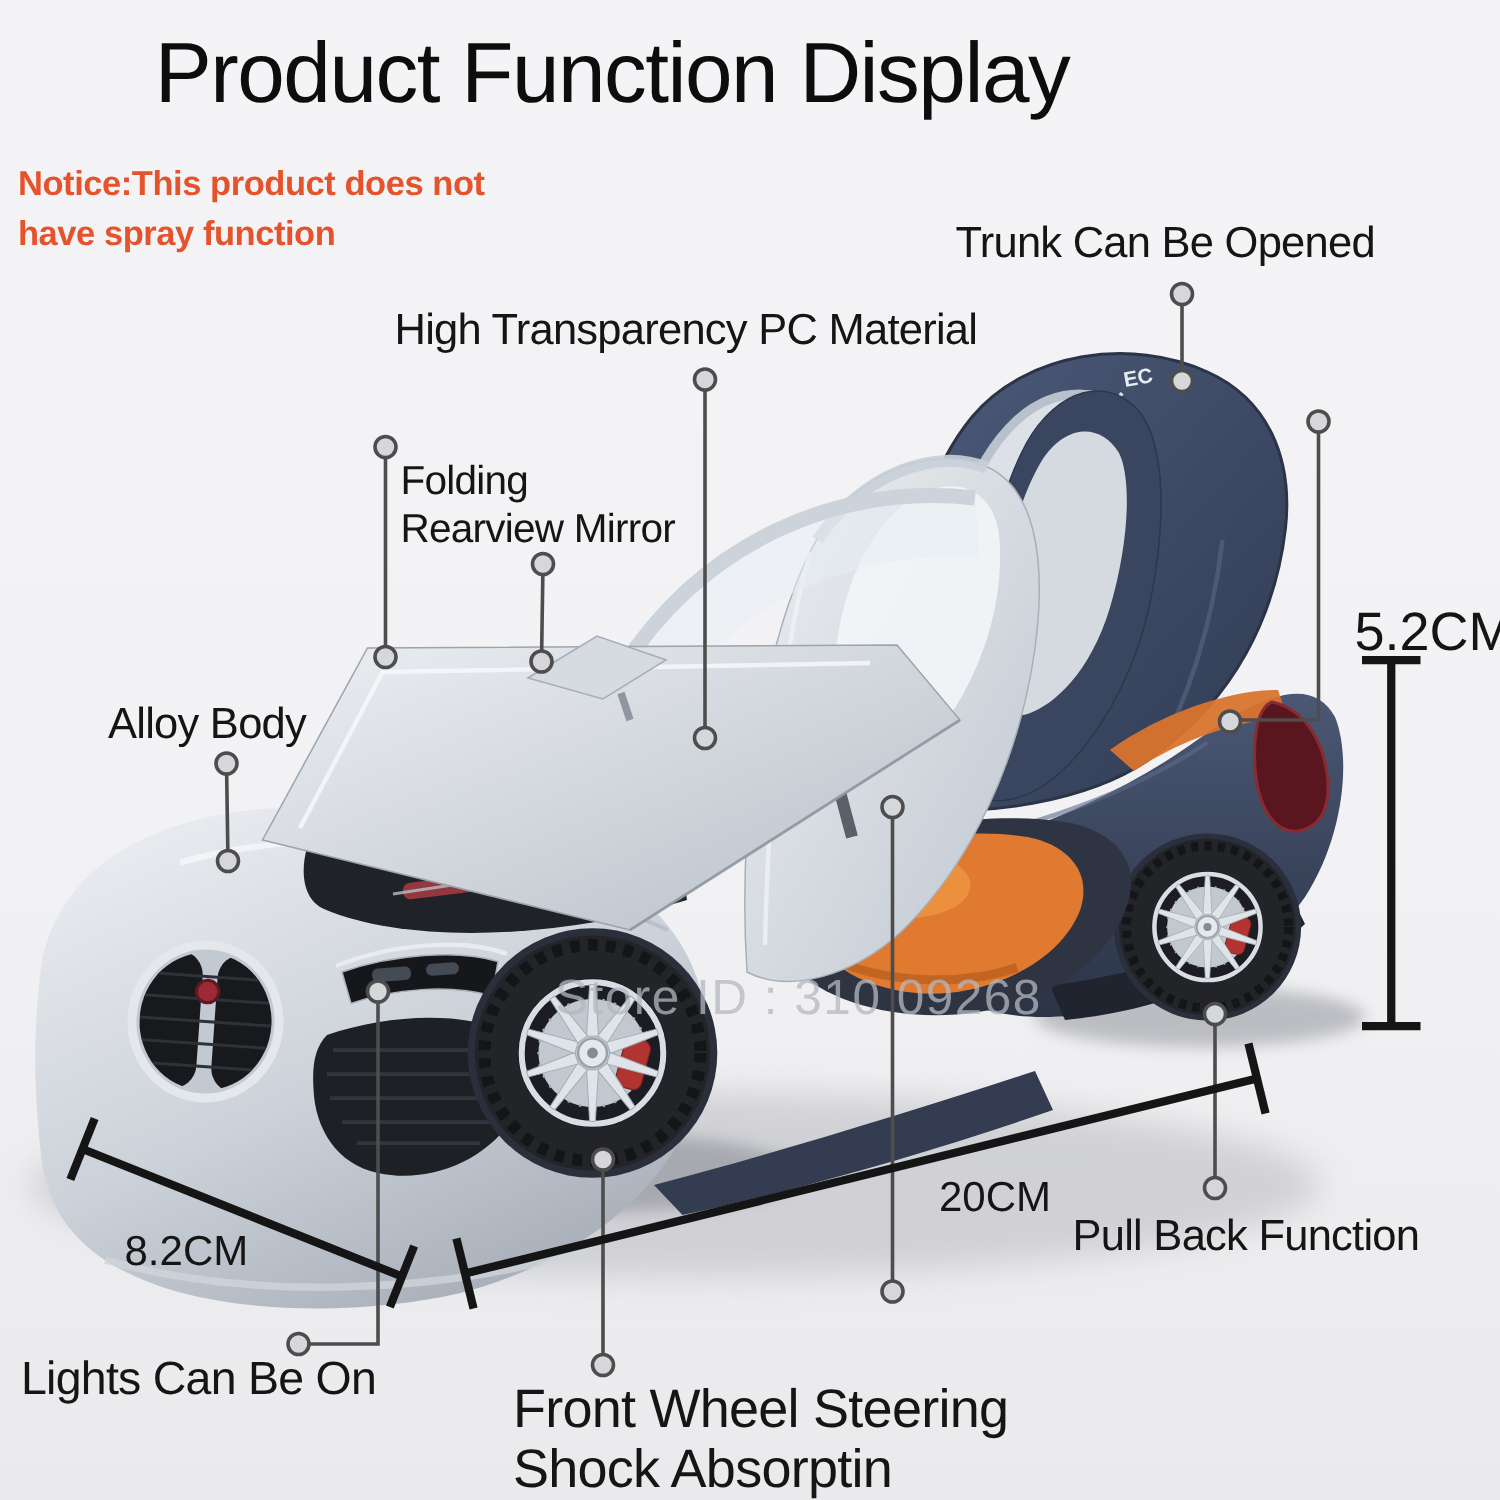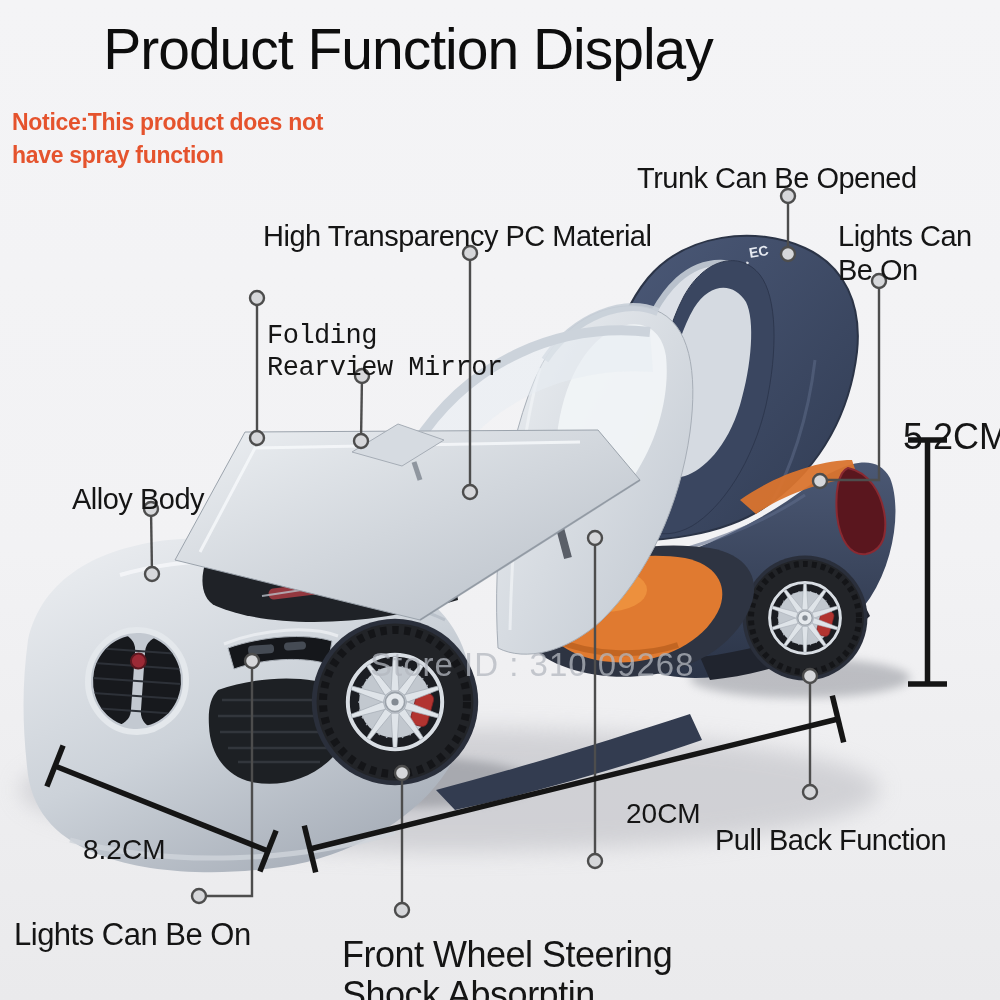--- a/index.html
+++ b/index.html
@@ -2,30 +2,30 @@
 <html><head>
 <meta charset="utf-8">
 <style>
   html,body{margin:0;padding:0;background:#dcdcde;}
   .stage{
     position:relative;width:1000px;height:1000px;overflow:hidden;
     background:linear-gradient(180deg,#f4f4f6 0%,#f2f2f4 55%,#eaeaec 100%);
     font-family:"Liberation Sans",sans-serif;color:#151515;
   }
   svg{position:absolute;left:0;top:0;}
-  .lbl{position:absolute;white-space:pre-line;line-height:1.17;letter-spacing:-0.5px;color:#151515;margin-top:16px;}
+  .lbl{position:absolute;white-space:pre-line;line-height:1.17;letter-spacing:-0.5px;color:#151515;}
   .title{
     position:absolute;left:0;top:16px;width:816px;text-align:center;
     font-size:57px;font-weight:500;letter-spacing:-1px;color:#0d0d0d;
   }
   .notice{
     position:absolute;left:12px;top:106px;font-size:23px;font-weight:700;
     line-height:1.42;white-space:pre-line;color:#e5532d;letter-spacing:-0.3px;
   }
-  .fs29{font-size:29px;} .fs28{font-size:28px;} .fs27{font-size:27px;font-family:Liberation Mono, monospace;}
+  .fs29{font-size:29px;} .fs28{font-size:28px;} .fs27{font-size:27px;}
   .fs30{font-size:36px;} .fs31{font-size:31px;}
 </style>
 </head>
 <body>
 
 <div class="stage">
 
   <svg width="1000" height="1000" viewBox="0 0 1000 1000">
     <defs>
       <linearGradient id="gBody" x1="0" y1="0" x2="0.6" y2="1">
@@ -271,22 +271,20 @@
       </g>
     </g>
   </svg>
 
   <div class="title">Product Function Display</div>
   <div class="notice">Notice:This product does not
 have spray function</div>
 
   <div class="lbl fs29" style="left:637px;top:146px;">Trunk Can Be Opened</div>
   <div class="lbl fs29" style="left:263px;top:204px;text-align:right;">High Transparency PC Material</div>
-  <div class="lbl fs29" style="left:838px;top:204px;">Lights Can
-Be On</div>
   <div class="lbl fs27" style="left:267px;top:305px;">Folding
 Rearview Mirror</div>
   <div class="lbl fs29" style="left:72px;top:467px;">Alloy Body</div>
   <div class="lbl fs30" style="left:903px;top:400px;letter-spacing:0;">5.2CM</div>
   <div class="lbl fs28" style="left:83px;top:818px;letter-spacing:0;">8.2CM</div>
   <div class="lbl fs28" style="left:626px;top:782px;letter-spacing:0;">20CM</div>
   <div class="lbl fs29" style="left:715px;top:808px;">Pull Back Function</div>
   <div class="lbl fs31" style="left:14px;top:901px;">Lights Can Be On</div>
   <div class="lbl fs30" style="left:342px;top:919px;line-height:1.12;">Front Wheel Steering
 Shock Absorptin</div>

